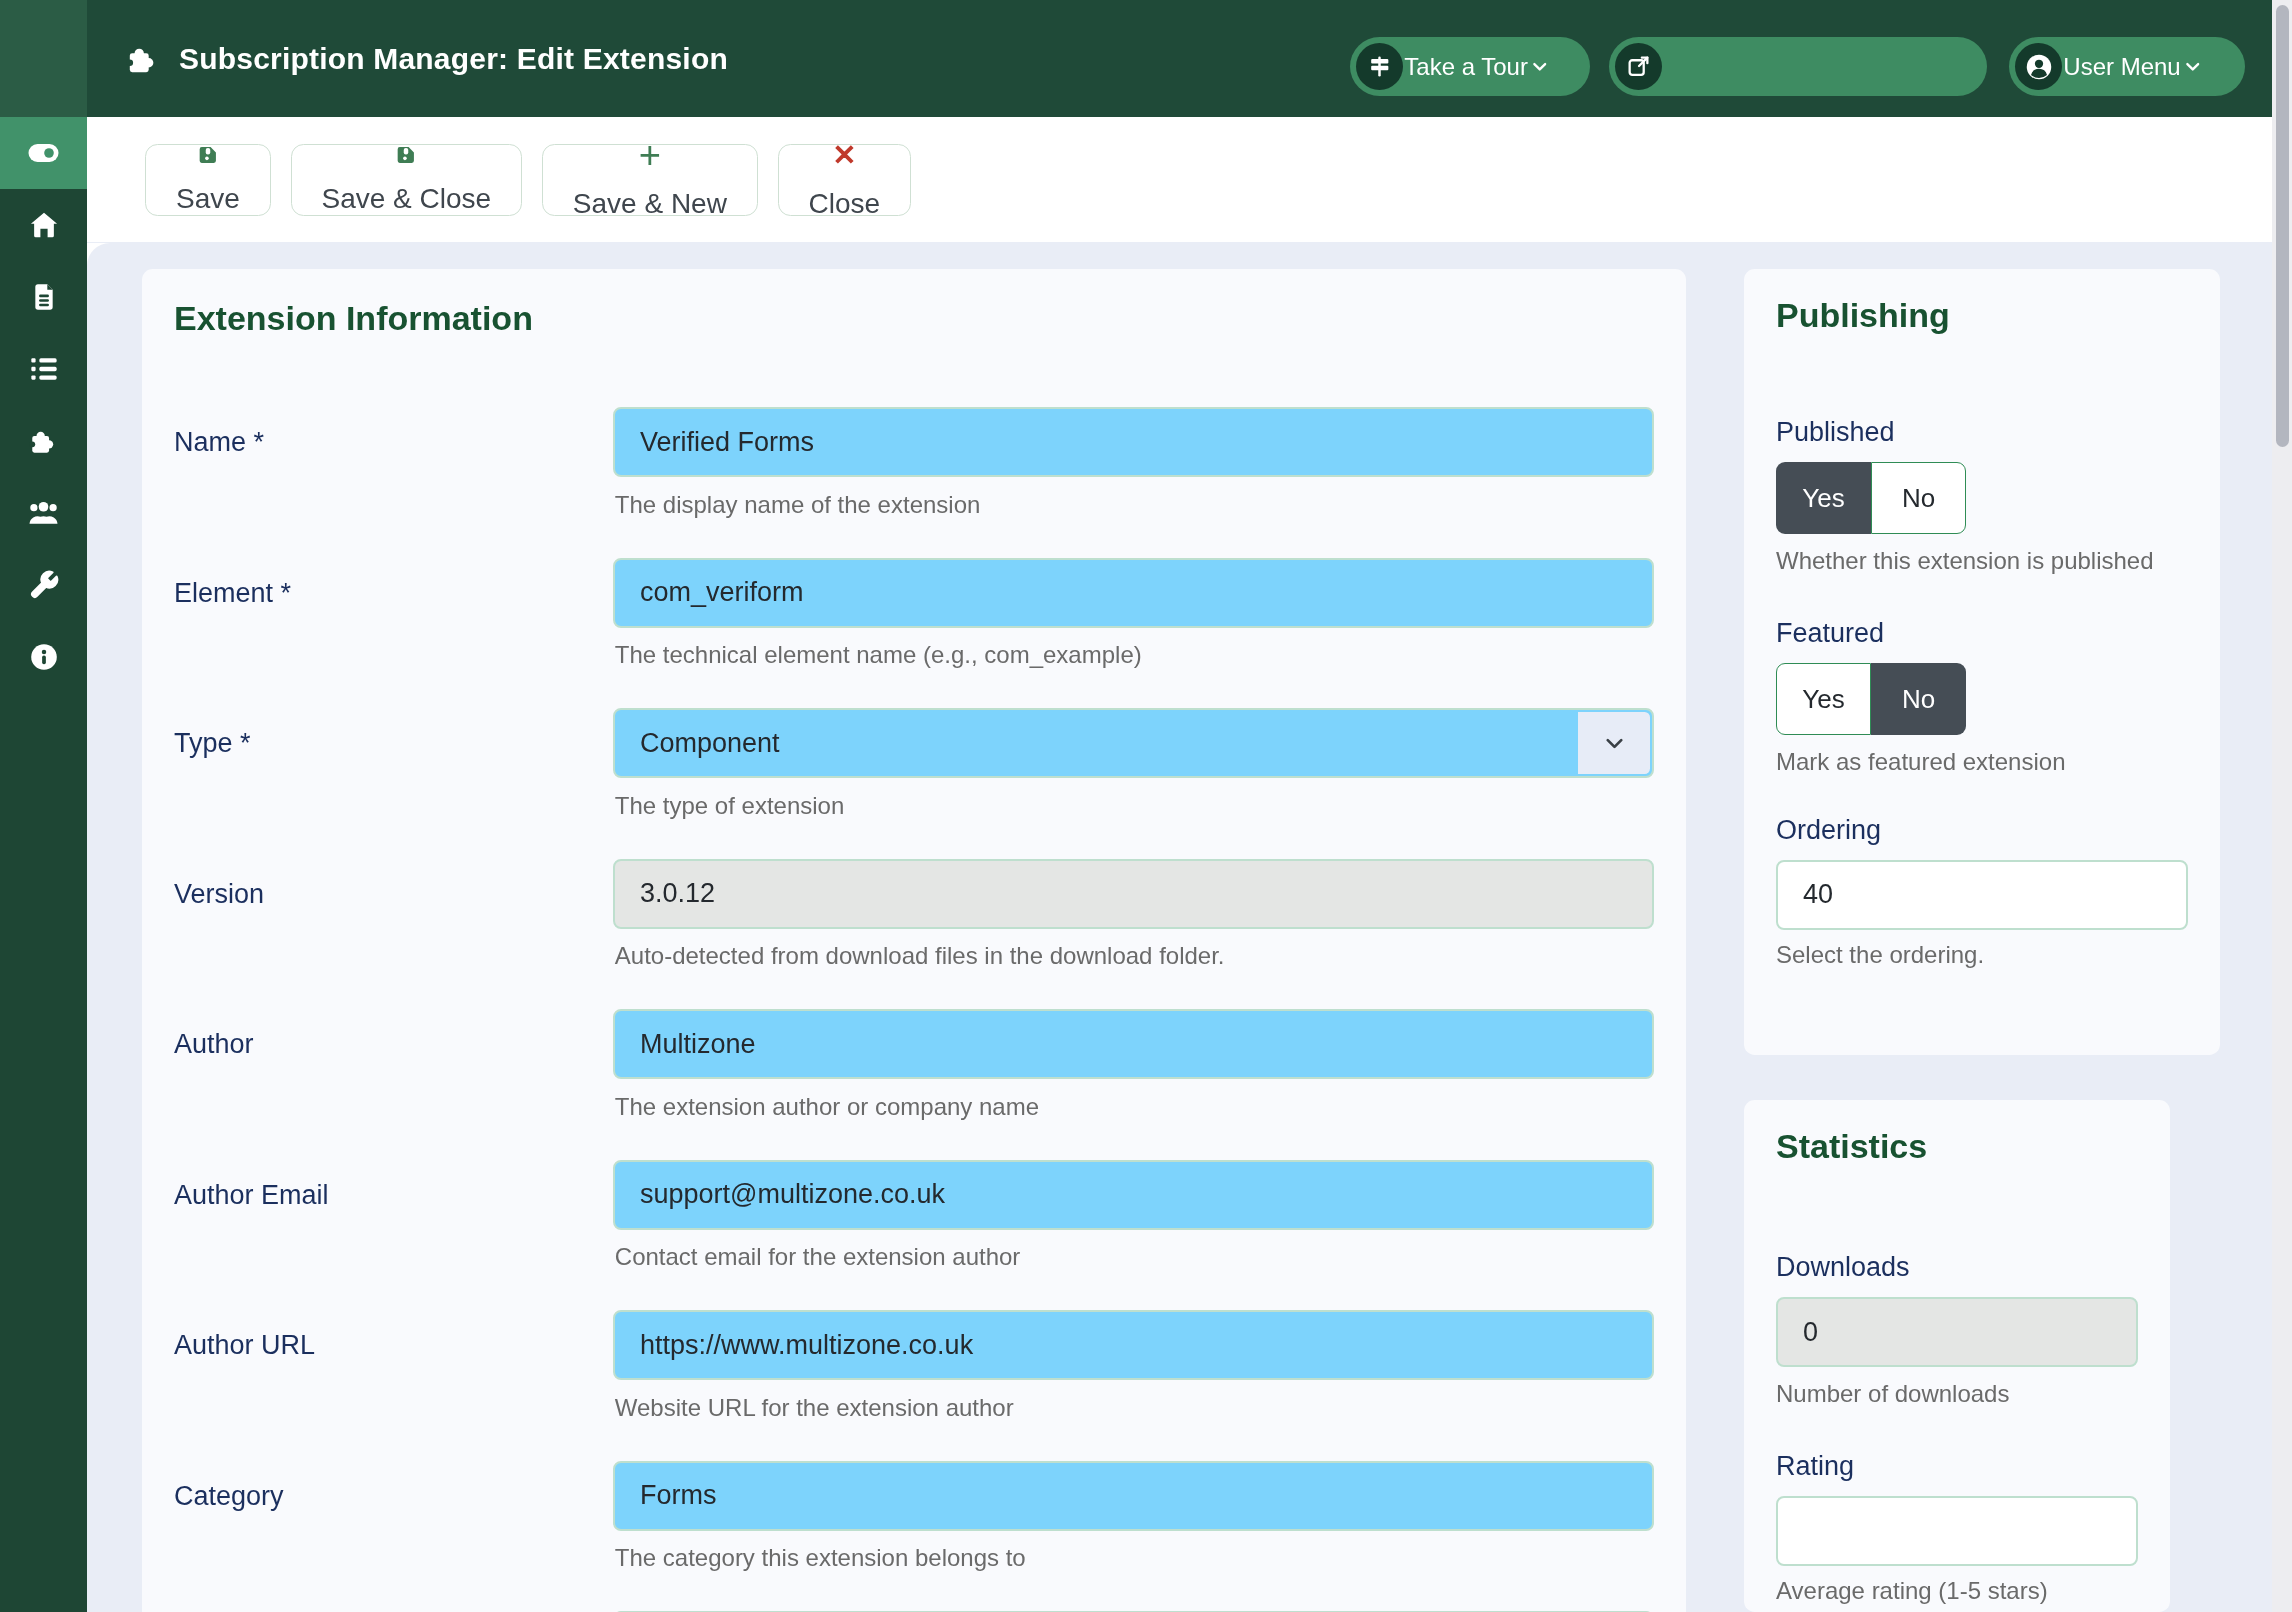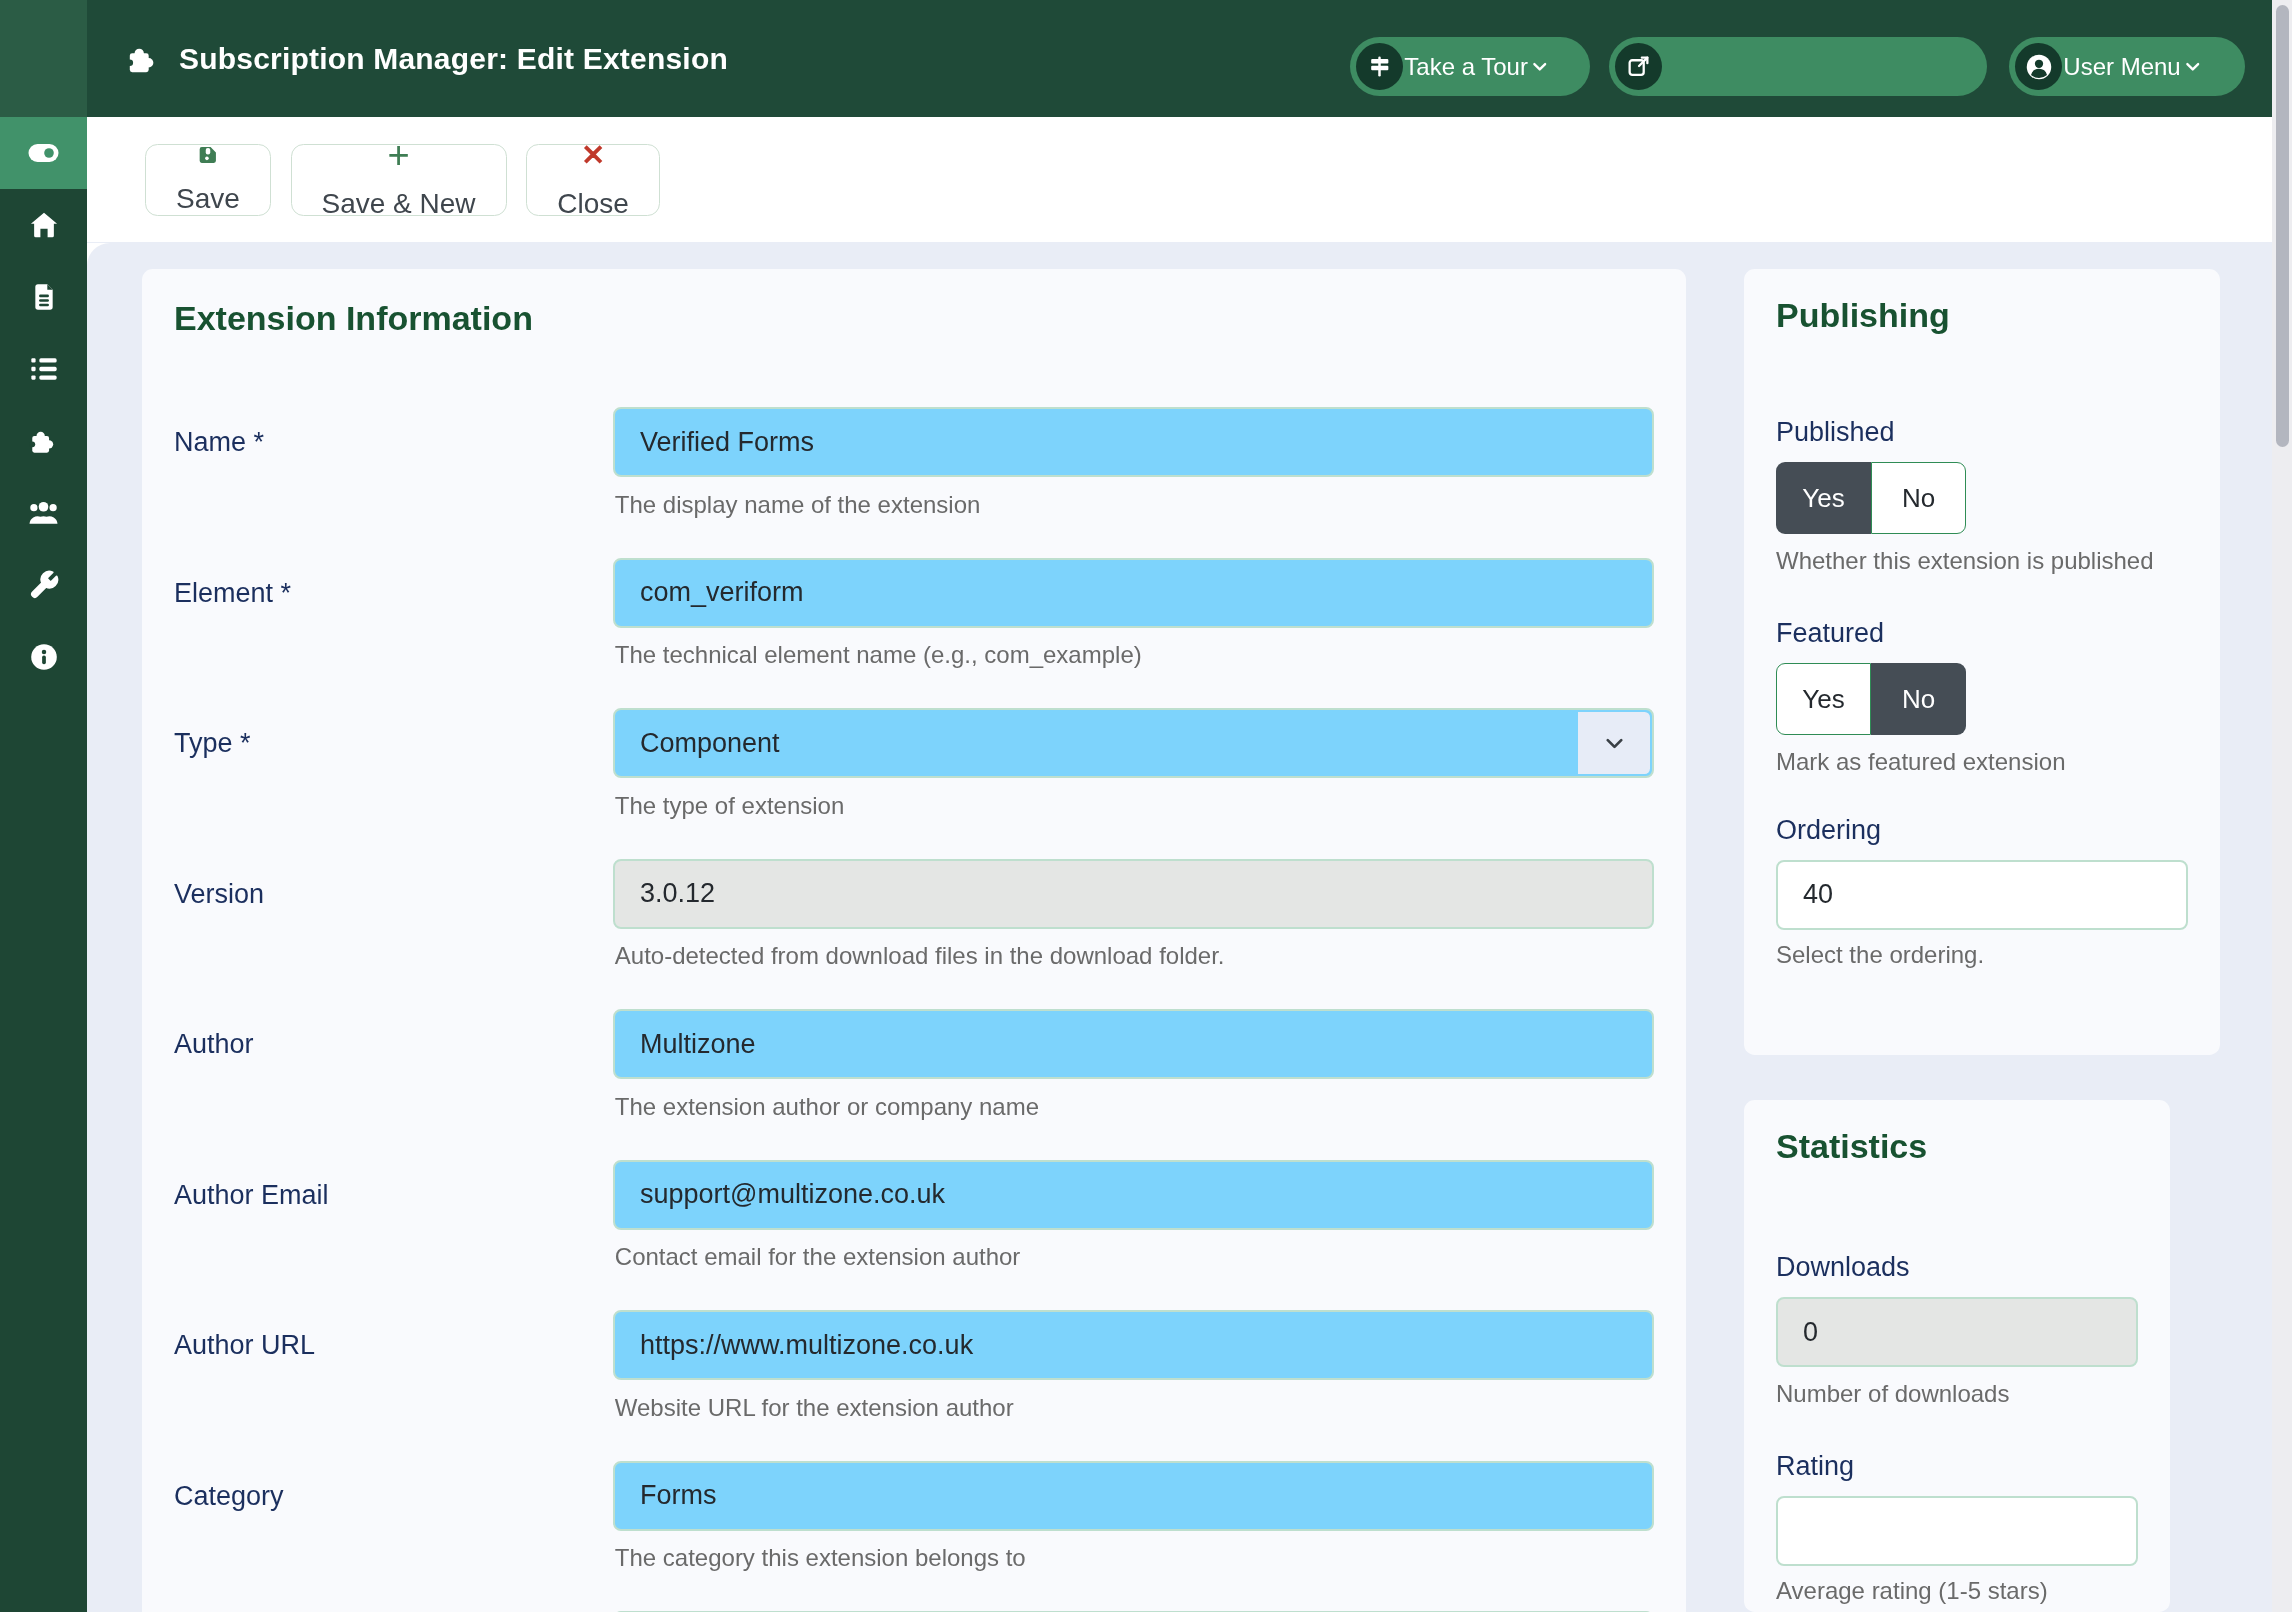--- a/index.html
+++ b/index.html
@@ -227,20 +227,28 @@
 <div class="toolbar">
   <button class="tbtn">
     <svg class="bicon" viewBox="0 0 24 24">
       <path d="M4.5 2.5 h10.6 l6.4 6.4 V19 a2.5 2.5 0 0 1 -2.5 2.5 H4.5 A2.5 2.5 0 0 1 2 19 V5 a2.5 2.5 0 0 1 2.5 -2.5 z" fill="#3f7d54"></path>
       <rect x="9.3" y="3.6" width="5.4" height="7.8" rx="2.5" fill="#fff"></rect>
       <circle cx="10.7" cy="16" r="2.2" fill="#fff"></circle>
     </svg>
     <span>Save</span>
   </button>
   <button class="tbtn">
+    <svg class="bicon" viewBox="0 0 24 24">
+      <path d="M4.5 2.5 h10.6 l6.4 6.4 V19 a2.5 2.5 0 0 1 -2.5 2.5 H4.5 A2.5 2.5 0 0 1 2 19 V5 a2.5 2.5 0 0 1 2.5 -2.5 z" fill="#3f7d54"></path>
+      <rect x="9.3" y="3.6" width="5.4" height="7.8" rx="2.5" fill="#fff"></rect>
+      <circle cx="10.7" cy="16" r="2.2" fill="#fff"></circle>
+    </svg>
+    <span>Save &amp; Close</span>
+  </button>
+  <button class="tbtn">
     <span class="plus">+</span>
     <span>Save &amp; New</span>
   </button>
   <button class="tbtn">
     <span class="xmark">✕</span>
     <span>Close</span>
   </button>
 </div>
 <div class="content-corner"></div>
 

